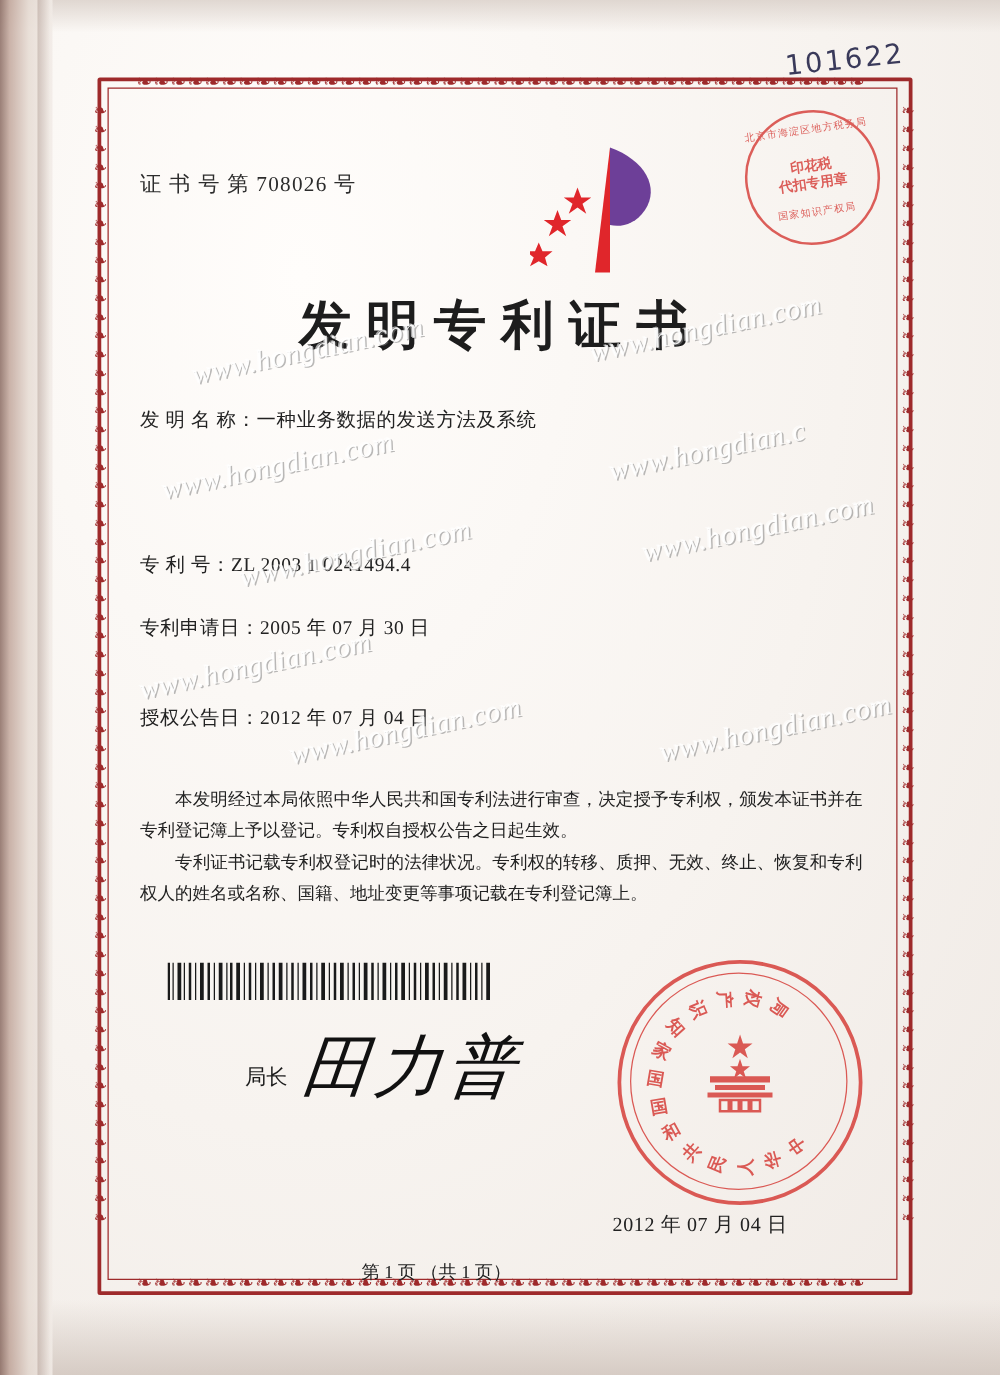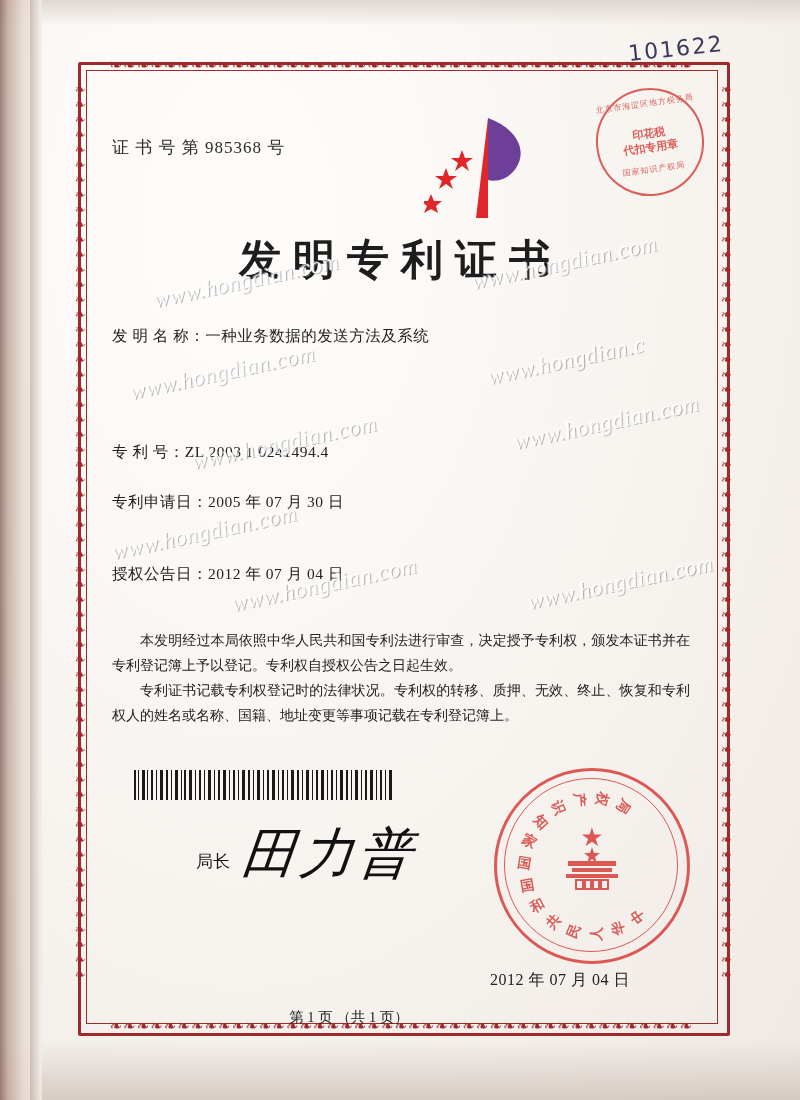--- a/index.html
+++ b/index.html
@@ -208,21 +208,21 @@
 
   <div id="border-outer"></div>
   <div id="border-inner"></div>
   <div class="scroll-band" id="band-top">❧❧❧❧❧❧❧❧❧❧❧❧❧❧❧❧❧❧❧❧❧❧❧❧❧❧❧❧❧❧❧❧❧❧❧❧❧❧❧❧❧❧❧</div>
   <div class="scroll-band" id="band-bottom">❧❧❧❧❧❧❧❧❧❧❧❧❧❧❧❧❧❧❧❧❧❧❧❧❧❧❧❧❧❧❧❧❧❧❧❧❧❧❧❧❧❧❧</div>
   <div class="side-band" id="band-left">❧❧❧❧❧❧❧❧❧❧❧❧❧❧❧❧❧❧❧❧❧❧❧❧❧❧❧❧❧❧❧❧❧❧❧❧❧❧❧❧❧❧❧❧❧❧❧❧❧❧❧❧❧❧❧❧❧❧❧❧</div>
   <div class="side-band" id="band-right">❧❧❧❧❧❧❧❧❧❧❧❧❧❧❧❧❧❧❧❧❧❧❧❧❧❧❧❧❧❧❧❧❧❧❧❧❧❧❧❧❧❧❧❧❧❧❧❧❧❧❧❧❧❧❧❧❧❧❧❧</div>
 
   <div id="content">
 
-    <div id="cert-no">证 书 号 第 985368 号</div>
+    <div id="cert-no">证 书 号 第 708026 号</div>
 
     <div id="logo">
       <svg width="130" height="115" viewBox="0 0 130 115" xmlns="http://www.w3.org/2000/svg">
         <path d="M64 8 L64 108 L52 108 Z" fill="#e0262b"></path>
         <path d="M64 8 C92 18 104 40 92 58 C84 70 72 72 64 70 Z" fill="#6d3f98"></path>
         <g fill="#e0262b">
           <polygon points="22,58 25,66 33,66 26,71 29,79 22,74 15,79 18,71 11,66 19,66"></polygon>
           <polygon points="38,40 41,48 49,48 42,53 45,61 38,56 31,61 34,53 27,48 35,48"></polygon>
           <polygon points="7,84 10,91 18,91 12,96 14,103 7,99 0,103 3,96 -3,91 4,91"></polygon>
         </g>

